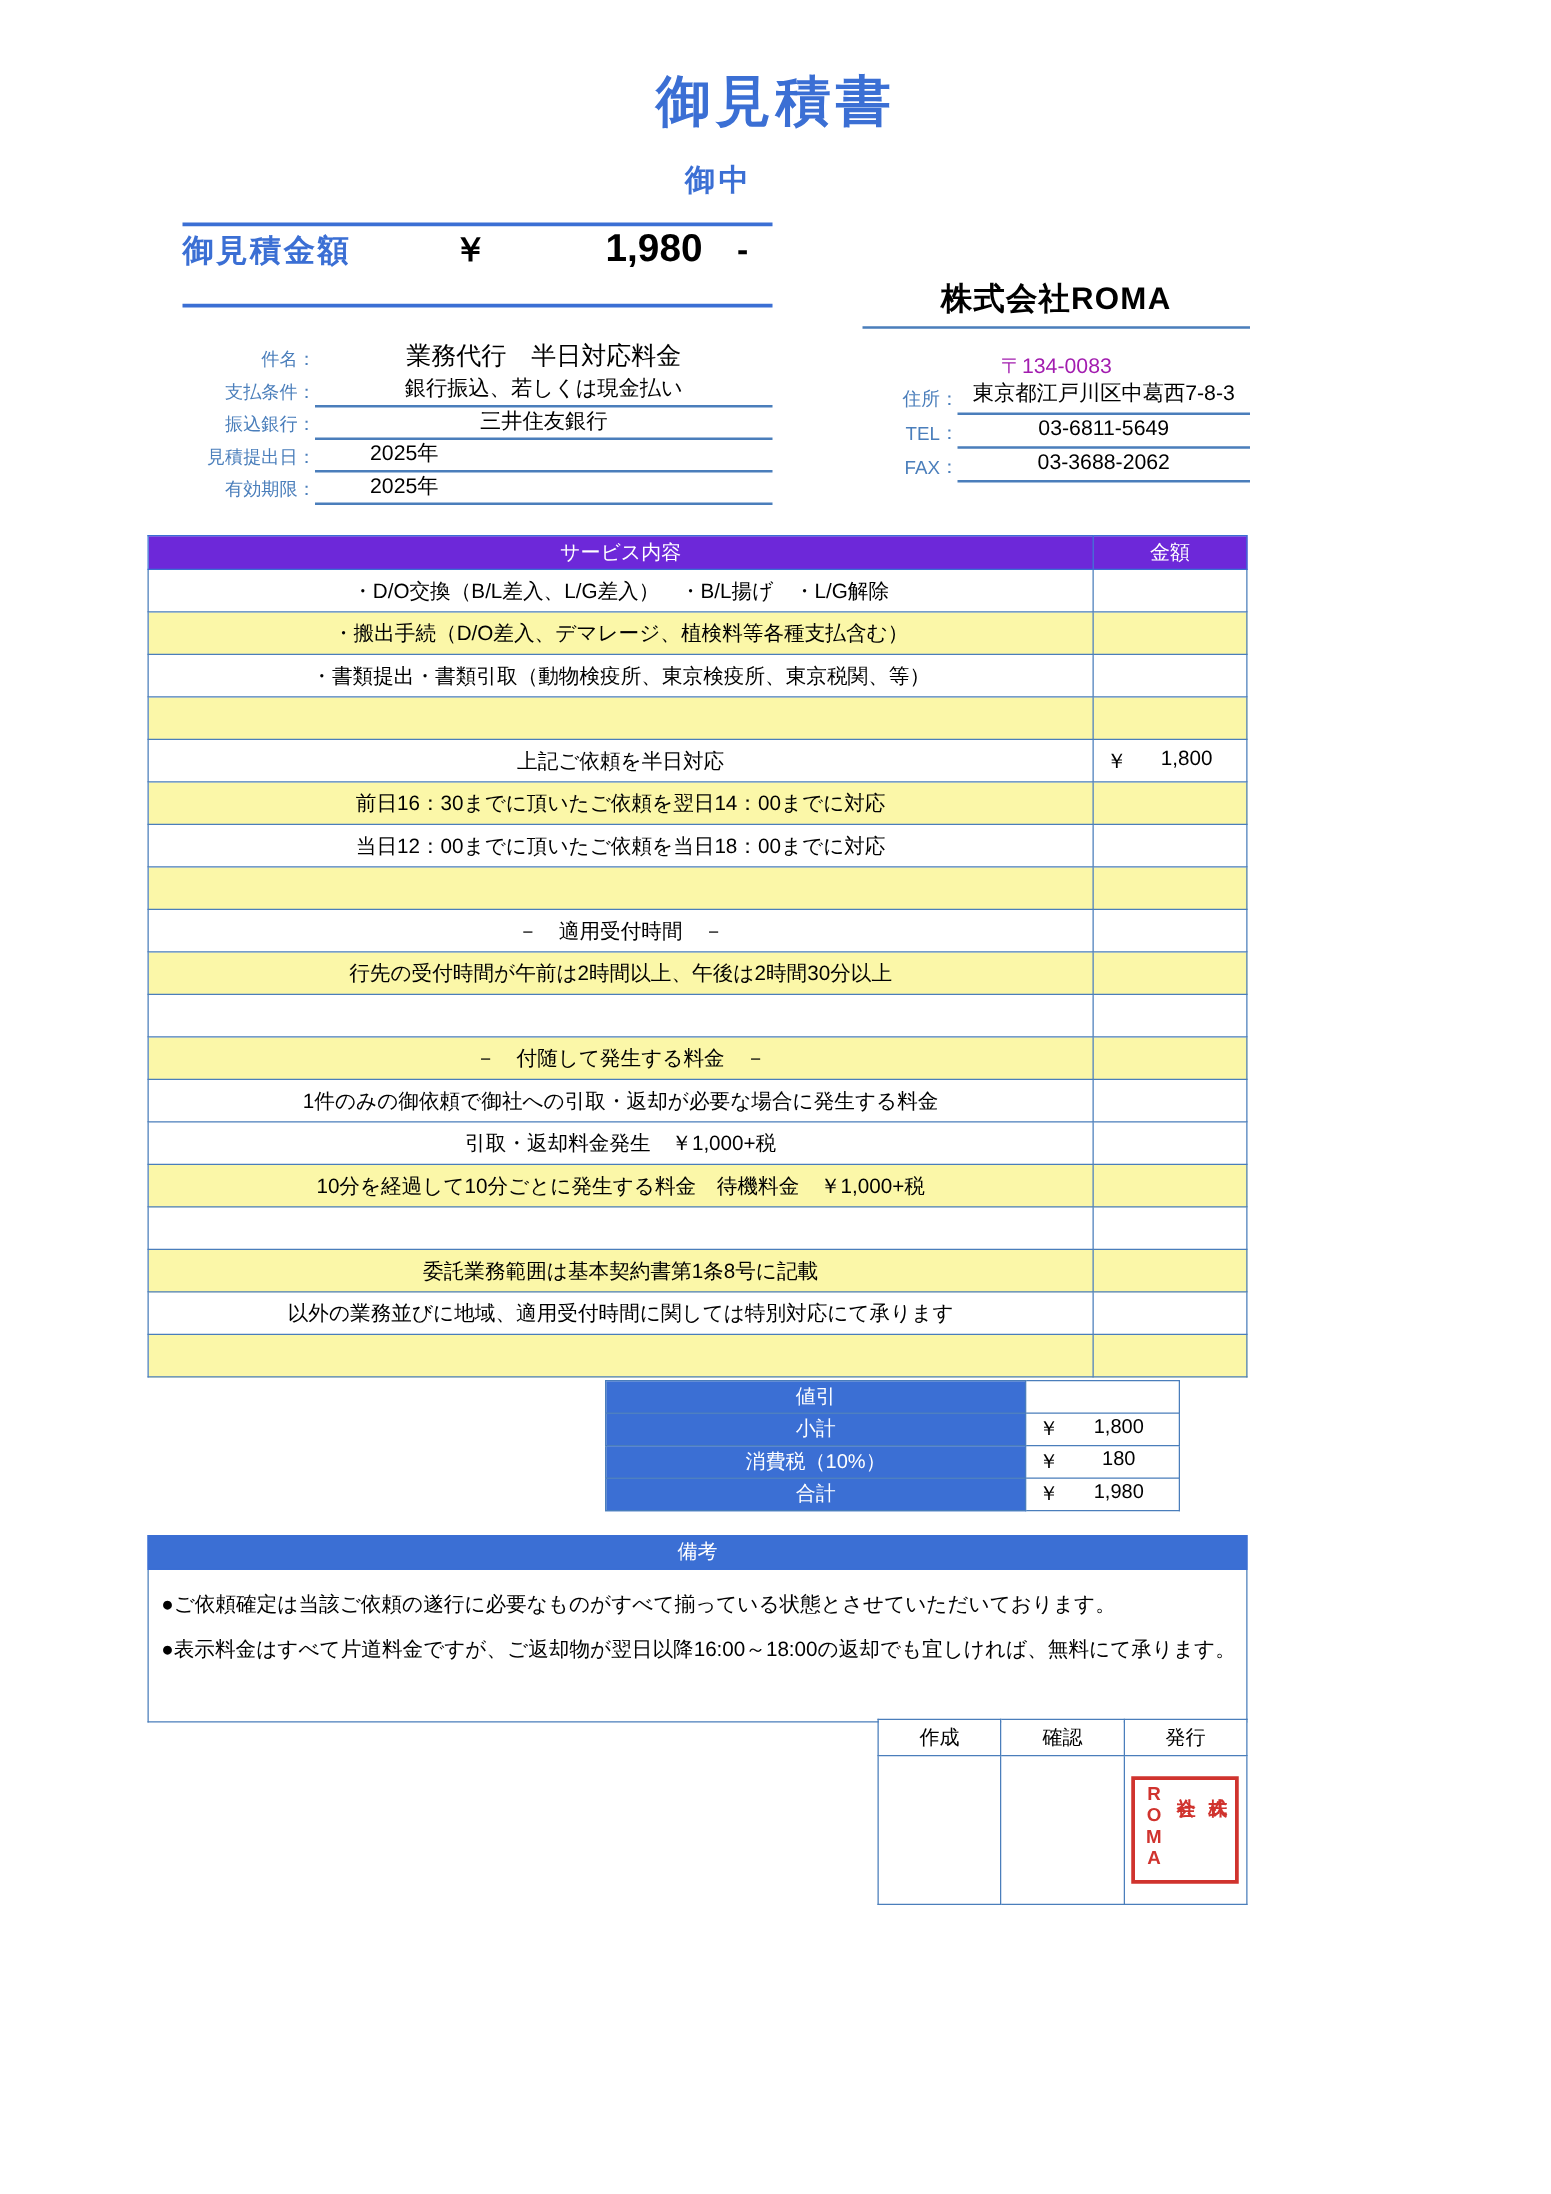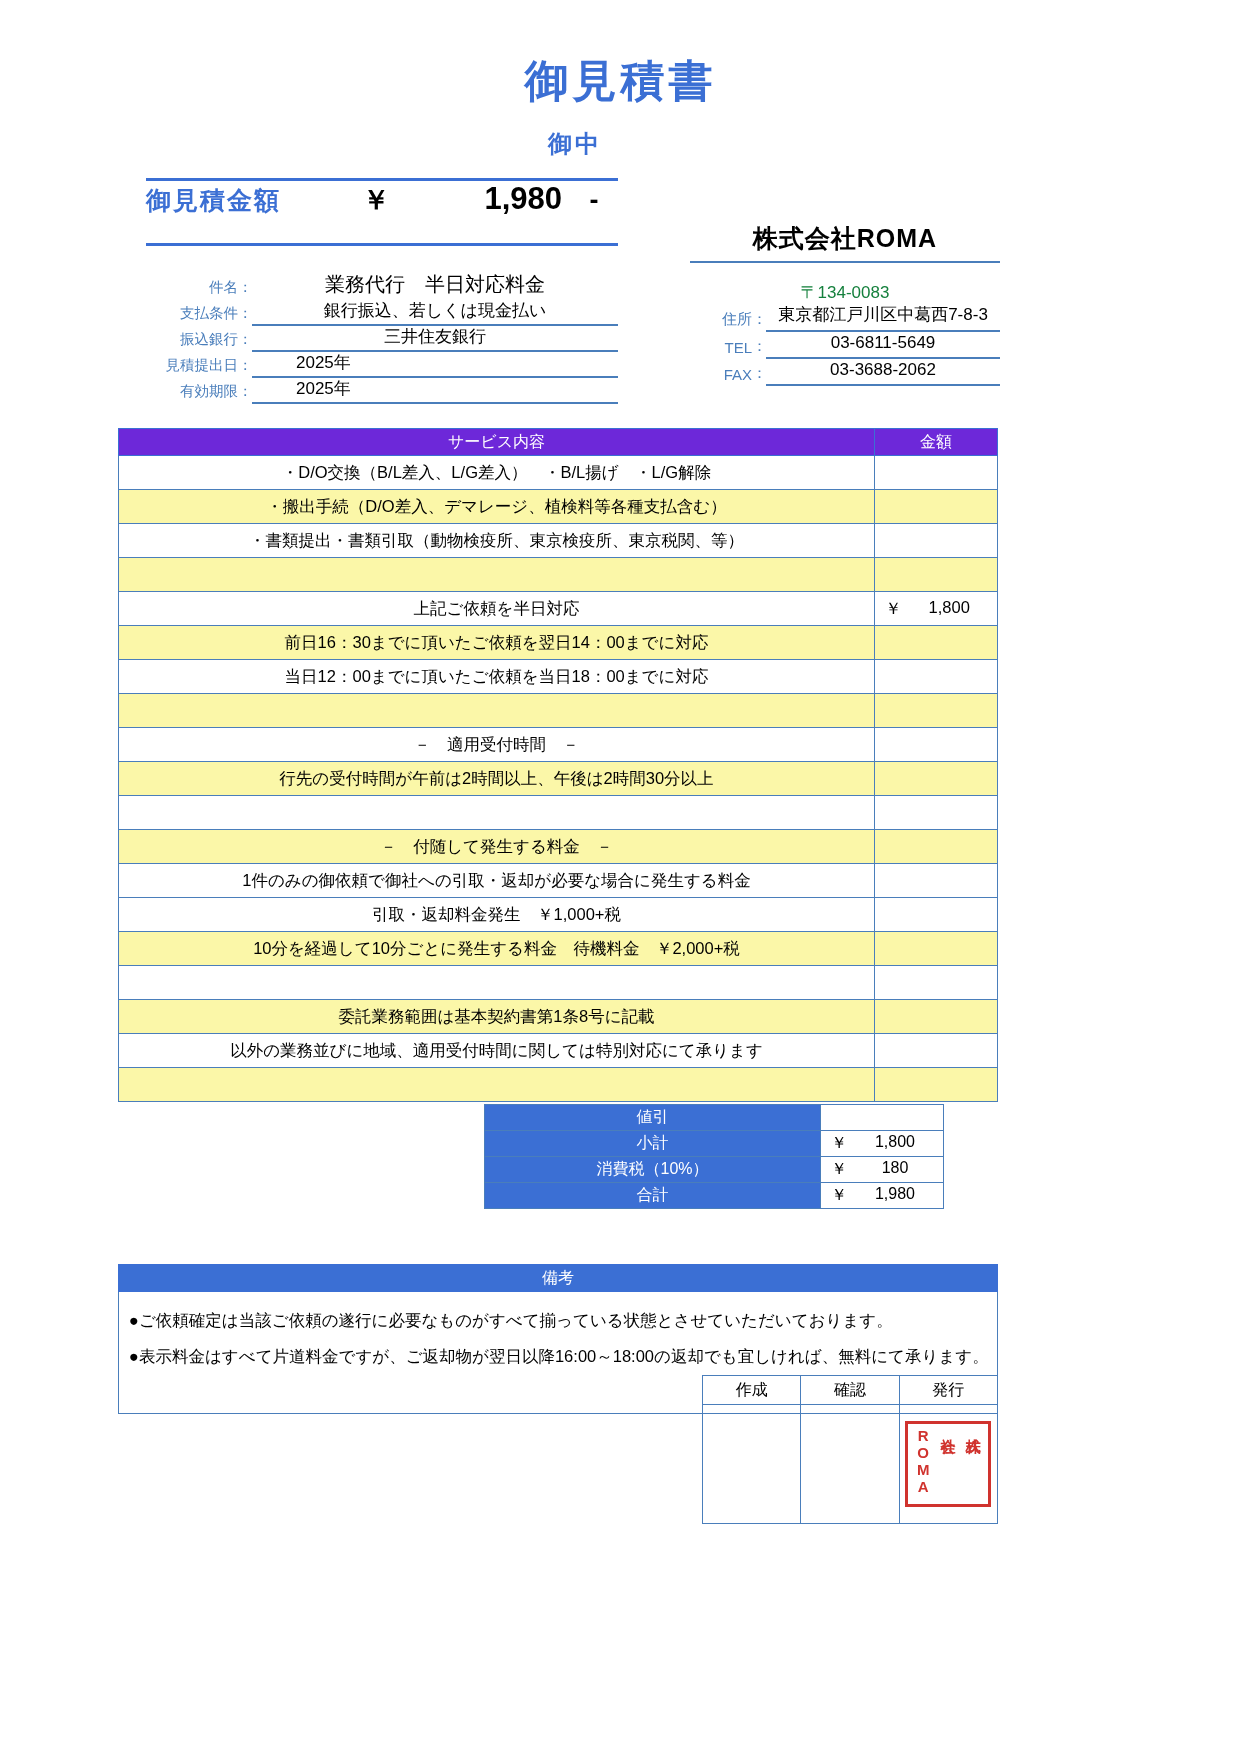--- a/index.html
+++ b/index.html
@@ -46,21 +46,21 @@
   .irow.first{height:30px;justify-content:center;}
   .irow.left-val .val{text-align:left;padding-left:44px;}
 
   
   .info-right{position:absolute;left:690px;top:222px;width:310px;}
   .company-name{
     font-size:25px;font-weight:bold;color:#000;text-align:center;letter-spacing:1px;
     padding-bottom:6px;
   }
   .company-rule{border-top:2px solid #4a7ebb;width:310px;margin-bottom:18px;}
-  .zipline{text-align:center;font-size:17px;color:#15803d;padding-bottom:2px;}
+  .zipline{text-align:center;font-size:17px;color:#a21caf;padding-bottom:2px;}
   .crow{display:flex;align-items:flex-end;height:26px;margin-bottom:1px;}
   .crow .lab{width:62px;text-align:right;font-size:15px;color:#4a7ebb;padding-bottom:3px;}
   .crow .colon{width:14px;text-align:center;font-size:15px;color:#4a7ebb;padding-bottom:3px;}
   .crow .val{flex:1;border-bottom:2px solid #4a7ebb;text-align:center;font-size:17px;padding-bottom:4px;}
 
   
   .svc-table{position:absolute;left:118px;top:428px;width:880px;border-collapse:collapse;}
   .svc-table td,.svc-table th{
     border:1px solid #4a7ebb;font-size:16.5px;font-weight:normal;
     padding:0;height:33px;vertical-align:middle;
@@ -76,21 +76,21 @@
   tr.plain td{background:#ffffff;margin-left:10px;}
 
   
   .tot-table{position:absolute;left:484px;top:1104px;width:460px;border-collapse:collapse;}
   .tot-table td{border:1px solid #4a7ebb;height:25px;font-size:16px;padding:0;}
   .tot-label{background:#3b6fd4;color:#fff;text-align:center;border:1px solid #3b6fd4;}
   .tot-val{width:122px;text-align:center;padding-right:12px;background:#fff;}
   .tot-val .y{float:left;padding-left:10px;}
 
   
-  .rem-wrap{position:absolute;left:118px;top:1264px;width:880px;}
+  .rem-wrap{position:absolute;left:118px;top:1228px;width:880px;}
   .rem-head{
     background:#3b6fd4;color:#fff;text-align:center;font-size:16px;
     height:26px;line-height:26px;border:1px solid #3b6fd4;
   }
   .rem-body{
     border:1px solid #4a7ebb;border-top:none;height:122px;padding:10px 8px 0 10px;
     box-sizing:border-box;background:#fff;
   }
   .rem-line{font-size:16.5px;color:#000;line-height:36px;}
 
@@ -239,21 +239,21 @@
         </tr>
         <tr class="plain">
           <td class="svc-desc">1件のみの御依頼で御社への引取・返却が必要な場合に発生する料金</td>
           <td class="svc-amt"></td>
         </tr>
         <tr class="plain">
           <td class="svc-desc">引取・返却料金発生　￥1,000+税</td>
           <td class="svc-amt"></td>
         </tr>
         <tr class="hl">
-          <td class="svc-desc">10分を経過して10分ごとに発生する料金　待機料金　￥2,000+税</td>
+          <td class="svc-desc">10分を経過して10分ごとに発生する料金　待機料金　￥1,000+税</td>
           <td class="svc-amt"></td>
         </tr>
         <tr class="plain">
           <td class="svc-desc"></td>
           <td class="svc-amt"></td>
         </tr>
         <tr class="hl">
           <td class="svc-desc">委託業務範囲は基本契約書第1条8号に記載</td>
           <td class="svc-amt"></td>
         </tr>

